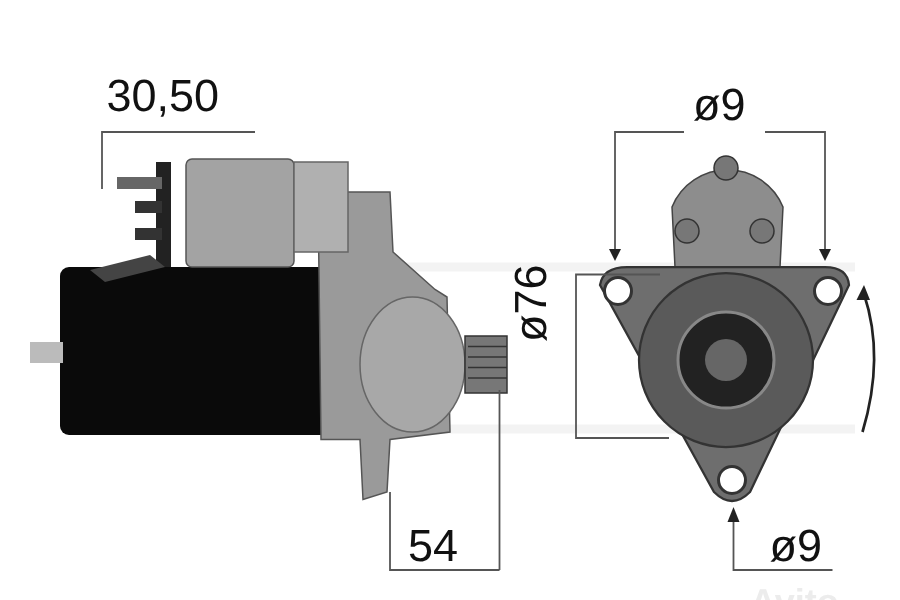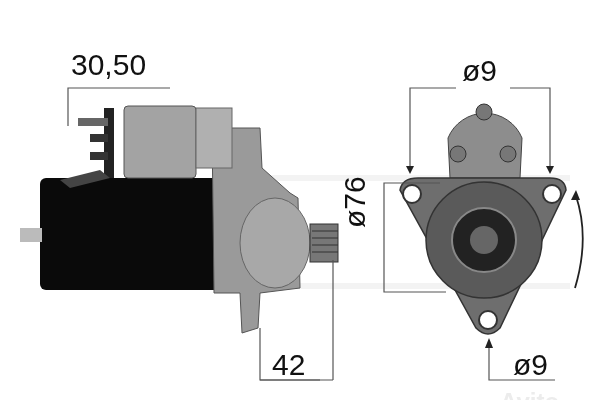--- a/index.html
+++ b/index.html
@@ -73,18 +73,18 @@
       <polyline points="440,155 384,155 384,264 446,264" fill="none" stroke="#555" stroke-width="1.2"></polyline>
       <polyline points="489,318 489,352 555,352" fill="none" stroke="#555" stroke-width="1.2"></polyline>
       <polygon points="485,320 493,320 489,310" fill="#222"></polygon>
 
       <path d="M575 260 Q590 210 576 168" fill="none" stroke="#222" stroke-width="1.8"></path>
       <polygon points="571,172 580,172 576,162" fill="#222"></polygon>
     </g>
   </svg>
 
   <div class="dim" style="left:71px;top:22px;">30,50</div>
-  <div class="dim" style="left:272px;top:322px;">42</div>
+  <div class="dim" style="left:272px;top:322px;">54</div>
   <div class="dim" style="left:462px;top:28px;">ø9</div>
   <div class="dim" style="left:340px;top:200px;transform:rotate(-90deg);transform-origin:left top;">ø76</div>
   <div class="dim" style="left:513px;top:322px;">ø9</div>
   <div class="wm" style="left:500px;top:360px;font-size:24px;color:#ececec;">Avito</div>
 </div>
 
 </body></html>

